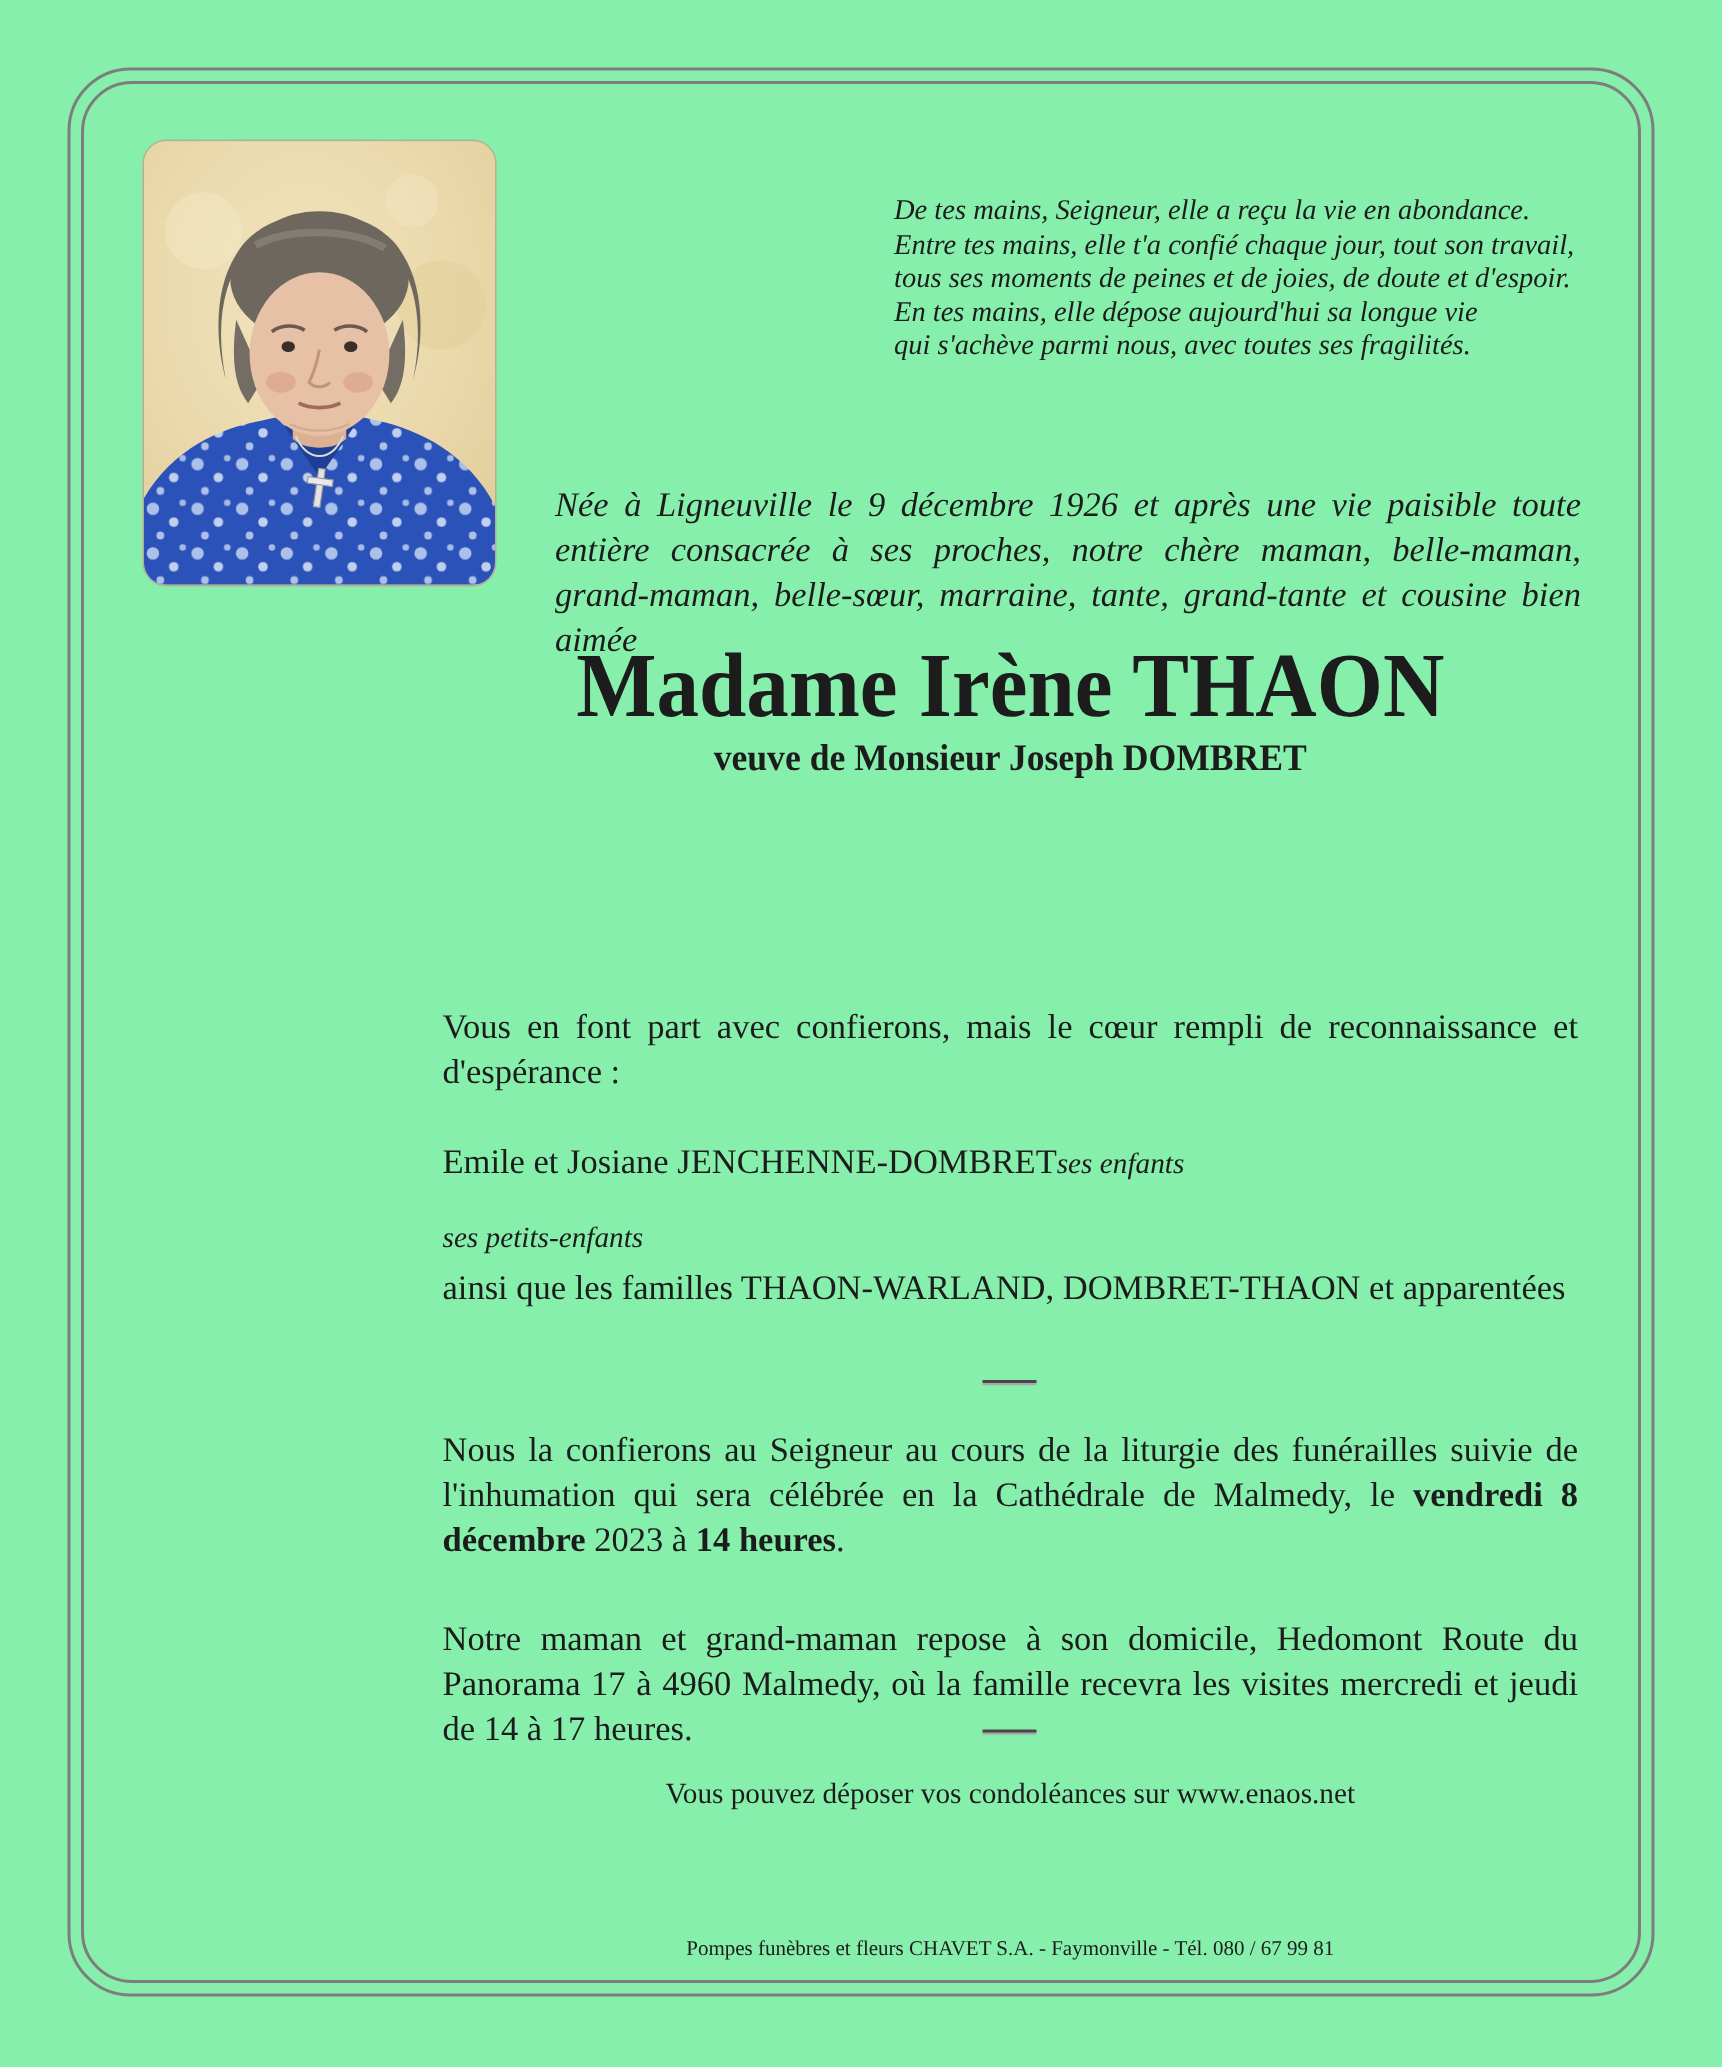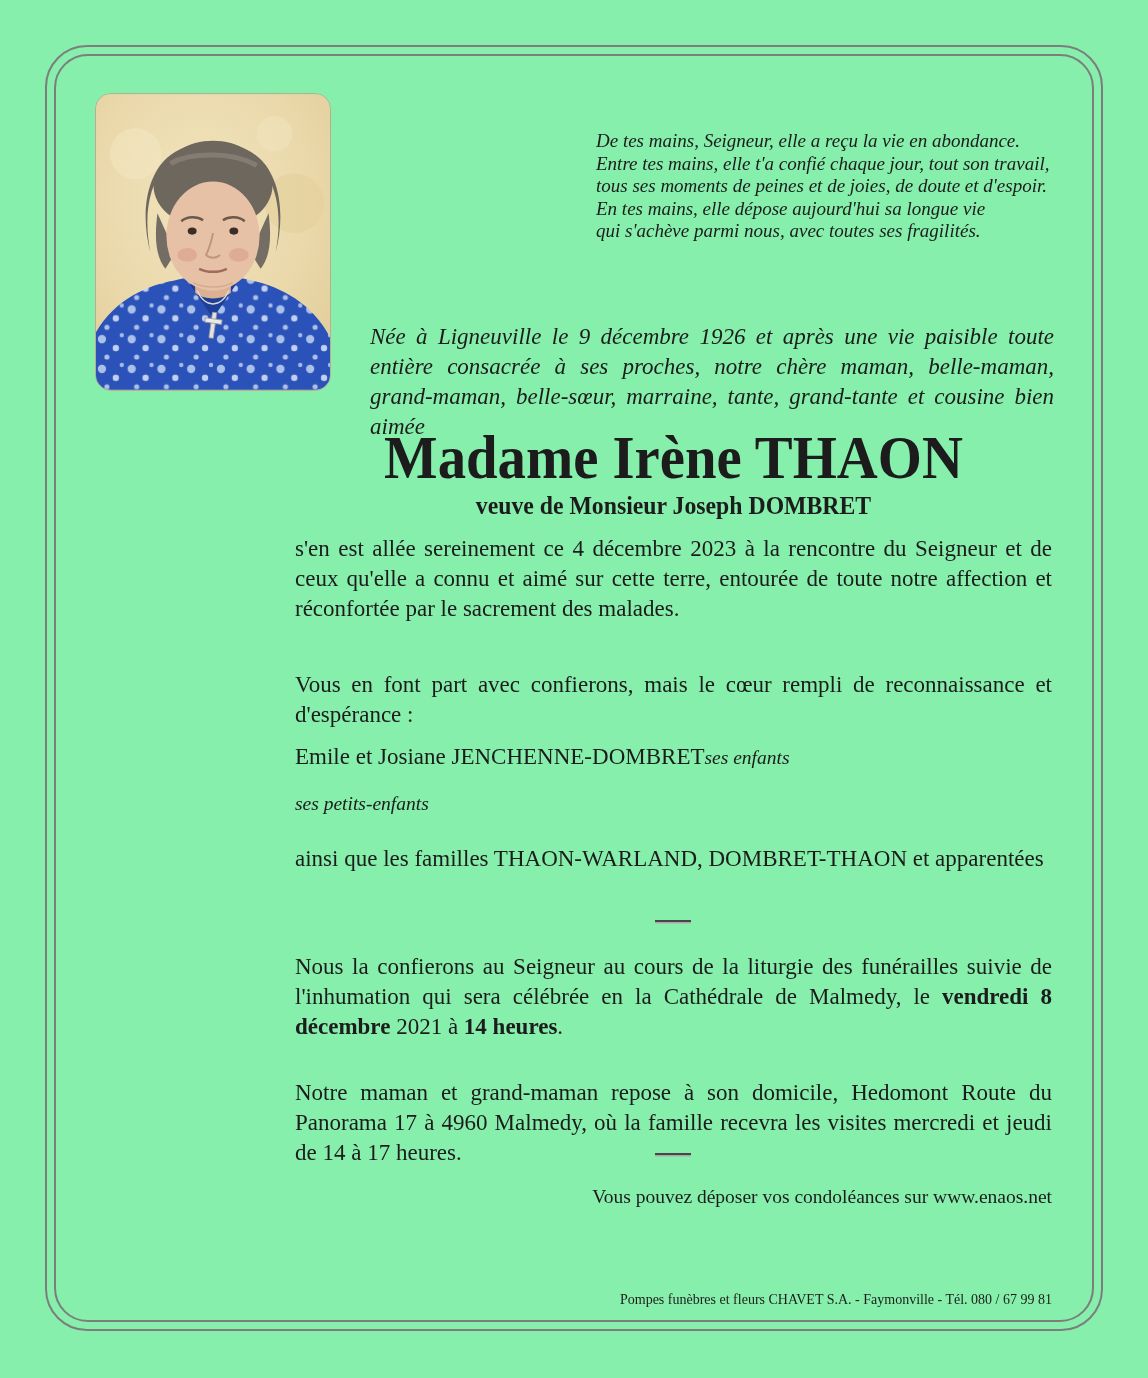--- a/index.html
+++ b/index.html
@@ -56,33 +56,33 @@
     position: absolute; left: 295px; top: 492px; width: 757px;
     text-align: center; font-weight: bold; font-size: 25px; line-height: 28px;
     transform: scaleX(0.95); transform-origin: 50% 50%;
   }
 
   .family-row {
     position: absolute; left: 295px; width: 757px;
     display: flex; justify-content: flex-start; align-items: baseline;
   }
   .family-row .names { font-size: 23px; }
-  .family-row .relation { font-size: 19.5px; font-style: italic; }
+  .family-row .relation { font-size: 19.5px; font-style: italic; margin-top: 22px; }
   .fam-0 { top: 744px; }
   .fam-1 { top: 793px; }
 
   .divider {
     position: absolute; width: 36px; height: 2px;
     left: 655px; background: #474747; box-shadow: 0 1.5px 0 #a9a9a9;
   }
   .div-0 { top: 920px; }
   .div-1 { top: 1153px; }
 
   .center-line {
-    position: absolute; left: 295px; width: 757px; text-align: right;
+    position: absolute; left: 295px; width: 757px; text-align: center;
   }
   .condolences { top: 1186px; font-size: 19.5px; }
   .footer      { top: 1292px; font-size: 14px; }
 
   .b { font-weight: bold; }
 </style>
 </head>
 <body>
 
 <div class="page">
@@ -149,37 +149,36 @@
 Entre tes mains, elle t'a confié chaque jour, tout son travail,
 tous ses moments de peines et de joies, de doute et d'espoir.
 En tes mains, elle dépose aujourd'hui sa longue vie
 qui s'achève parmi nous, avec toutes ses fragilités.</div>
 
   <div class="para p-intro">Née à Ligneuville le 9 décembre 1926 et après une vie paisible toute entière consacrée à ses proches, notre chère maman, belle-maman, grand-maman, belle-sœur, marraine, tante, grand-tante et cousine bien aimée</div>
 
   <div class="title">Madame Irène THAON</div>
   <div class="subtitle">veuve de Monsieur Joseph DOMBRET</div>
 
-  <div class="para p-announce">s'en est allée sereinement ce 4 décembre 2023 à la rencontre du Seigneur et de ceux qu'elle a connu et aimé sur cette terre, entourée de toute notre affection et réconfortée par le sacrement des malades.</div>
 
   <div class="para p-tribute">Vous en font part avec confierons, mais le cœur rempli de reconnaissance et d'espérance :</div>
 
   <div class="family-row fam-0">
     <span class="names">Emile et Josiane JENCHENNE-DOMBRET</span>
     <span class="relation">ses enfants</span>
   </div>
   <div class="family-row fam-1">
     <span class="relation">ses petits-enfants</span>
   </div>
 
   <div class="para p-families">ainsi que les familles THAON-WARLAND, DOMBRET-THAON et apparentées</div>
 
   <div class="divider div-0"></div>
 
-  <div class="para p-funeral"><span>Nous la confierons au Seigneur au cours de la liturgie des funérailles suivie de l'inhumation qui sera célébrée en la Cathédrale de Malmedy, le </span><span class="b">vendredi 8 décembre</span><span> 2021 à </span><span class="b">14 heures</span><span>.</span></div>
+  <div class="para p-funeral"><span>Nous la confierons au Seigneur au cours de la liturgie des funérailles suivie de l'inhumation qui sera célébrée en la Cathédrale de Malmedy, le </span><span class="b">vendredi 8 décembre</span><span> 2023 à </span><span class="b">14 heures</span><span>.</span></div>
 
   <div class="para p-visits">Notre maman et grand-maman repose à son domicile, Hedomont Route du Panorama 17 à 4960 Malmedy, où la famille recevra les visites mercredi et jeudi de 14 à 17 heures.</div>
 
   <div class="divider div-1"></div>
 
   <div class="center-line condolences">Vous pouvez déposer vos condoléances sur www.enaos.net</div>
 
   <div class="center-line footer">Pompes funèbres et fleurs CHAVET S.A. - Faymonville - Tél. 080 / 67 99 81</div>
 
 </div>

